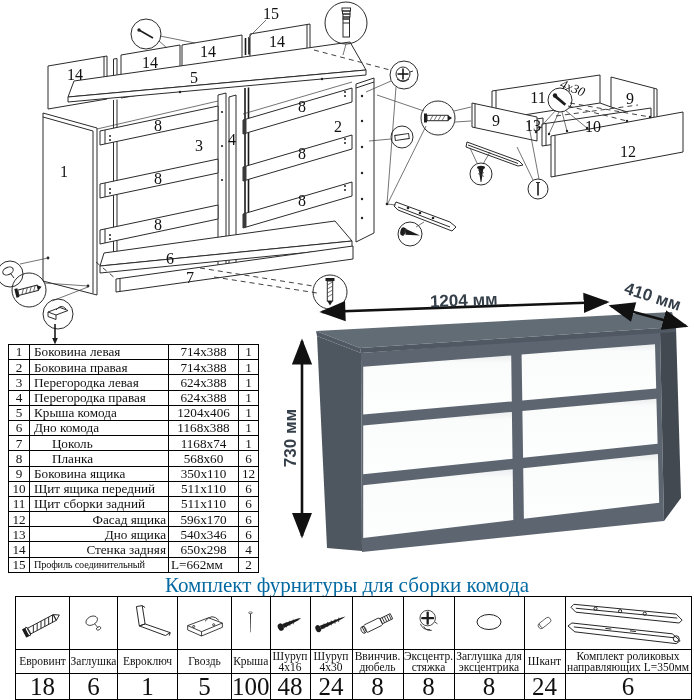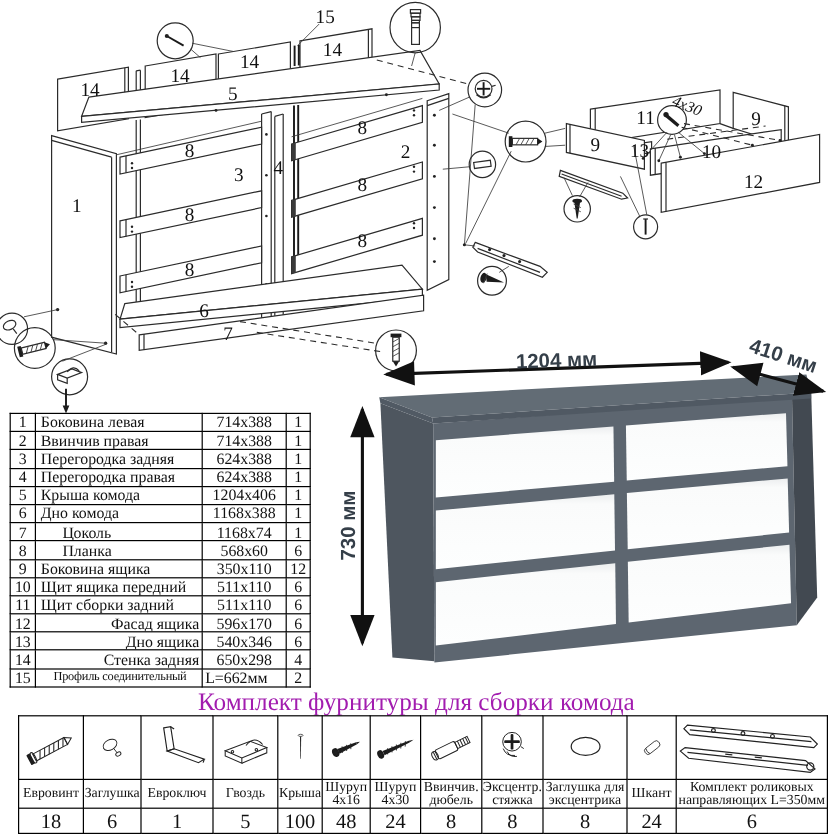--- a/index.html
+++ b/index.html
@@ -19,34 +19,34 @@
   .lbl-sm{font-size:13px;fill:#111;font-style:italic;}
   
   #parts{position:absolute;left:8px;top:344px;width:250px;height:229px;
          border-collapse:collapse;table-layout:fixed;}
   #parts td{border:1px solid #000;font-size:13.2px;line-height:1;padding:0 2px;
             overflow:hidden;white-space:nowrap;height:14.2px;}
   #parts td.c{text-align:center;padding:0;}
   #parts td.nm{padding-left:4px;margin-left:35px;}
   #parts tr.ind1 td.nm{padding-left:22px;}
   #parts tr.ind2 td.nm{padding-left:12px;text-align:right;}
-  #parts tr.cnd td.nm{font-size:10.3px;letter-spacing:-0.2px;text-align:center;}
+  #parts tr.cnd td.nm{font-size:10.3px;letter-spacing:-0.2px;}
   #parts tr.cnd td.sz{text-align:left;padding-left:2px;margin-left:35px;}
   
   #render{position:absolute;left:280px;top:280px;}
   .dimtxt{font-family:"Liberation Sans","DejaVu Sans",sans-serif;font-weight:bold;
           font-size:17px;fill:#353f49;}
   
   #hw-title{position:absolute;left:0;top:573px;width:694px;text-align:center;
-            font-size:21px;color:#a21caf;}
+            font-size:21px;color:#0369a1;}
   #hardware{position:absolute;left:15px;top:596px;border-collapse:collapse;table-layout:fixed;}
   #hardware td{border:1px solid #000;text-align:center;vertical-align:middle;padding:0;overflow:hidden;}
   #hardware tr.icons td{height:51px;}
   #hardware tr.names td{height:23px;font-size:11.5px;line-height:0.95;white-space:pre;padding:0;}
-  #hardware tr.qty td{height:20px;font-size:17px;line-height:1;}
+  #hardware tr.qty td{height:20px;font-size:25px;line-height:1;}
   #hardware svg{display:block;margin:0 auto;}
   .hico{stroke:#222;stroke-width:1;fill:none;}
   .hfill{fill:#1c1c1c;stroke:none;}
 </style>
 </head>
 <body>
 
 <div class="page">
 
 <svg id="diagram" width="694" height="345" viewBox="0 0 694 345">
@@ -364,27 +364,27 @@
       </colgroup>
   <tbody>
         <tr>
           <td class="c">1</td>
           <td class="nm">Боковина левая</td>
           <td class="c sz">714x388</td>
           <td class="c">1</td>
         </tr>
         <tr>
           <td class="c">2</td>
-          <td class="nm">Ввинчив правая</td>
+          <td class="nm">Боковина правая</td>
           <td class="c sz">714x388</td>
           <td class="c">1</td>
         </tr>
         <tr>
           <td class="c">3</td>
-          <td class="nm">Перегородка задняя</td>
+          <td class="nm">Перегородка левая</td>
           <td class="c sz">624x388</td>
           <td class="c">1</td>
         </tr>
         <tr>
           <td class="c">4</td>
           <td class="nm">Перегородка правая</td>
           <td class="c sz">624x388</td>
           <td class="c">1</td>
         </tr>
         <tr>

